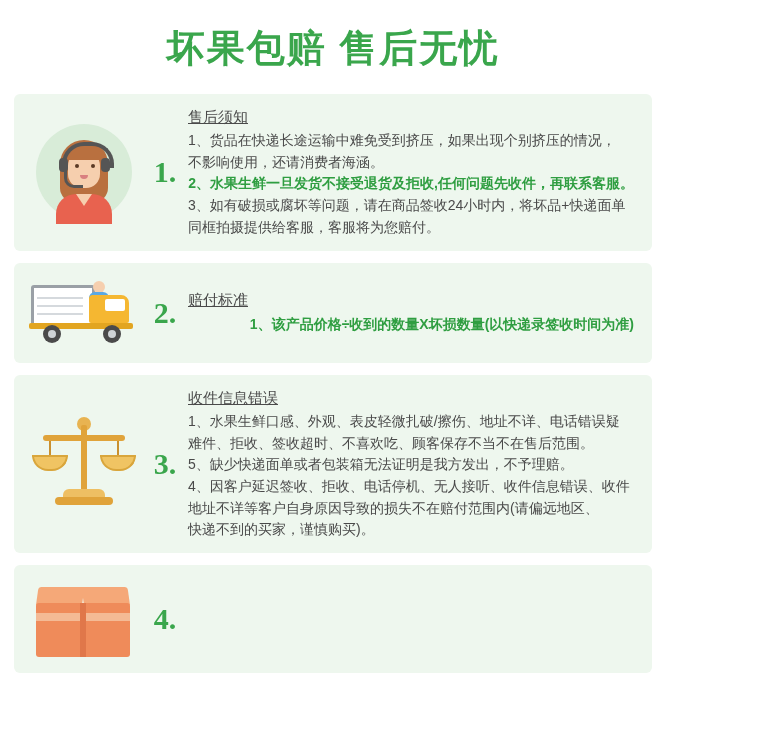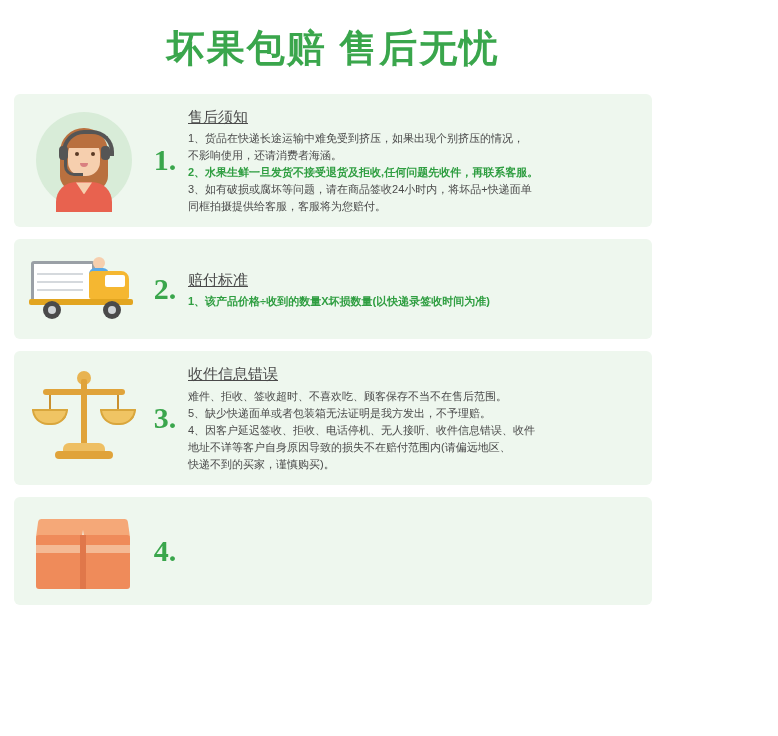--- a/index.html
+++ b/index.html
@@ -72,26 +72,27 @@
   }
   .heading {
     color: #4a4a4a;
     font-size: 15px;
     line-height: 1.5;
     margin-bottom: 2px;
     text-decoration: underline;
   }
   .line {
     color: #4a4a4a;
-    font-size: 11px;
+    font-size: 14px;
     line-height: 1.55;
   }
   .line.green {
     color: #2f9e41;
     font-weight: bold;
+    text-align: right;
   }
 
   
   .ic1 { width: 96px; height: 96px; position: relative; }
   .ic1 .circle {
     position: absolute; left: 0; top: 0;
     width: 96px; height: 96px; border-radius: 50%;
     background: #d8ecd8;
   }
   .ic1 .hairback {
@@ -327,20 +328,21 @@
         <div class="pan r"></div>
         <div class="base2"></div>
         <div class="base"></div>
       </div>
     </div>
     <div class="num-col">
       <span class="num">3.</span>
     </div>
     <div class="text-col">
       <div class="heading">收件信息错误</div>
+      <div class="line">1、水果生鲜口感、外观、表皮轻微扎破/擦伤、地址不详、电话错误疑</div>
       <div class="line">难件、拒收、签收超时、不喜欢吃、顾客保存不当不在售后范围。</div>
       <div class="line">5、缺少快递面单或者包装箱无法证明是我方发出，不予理赔。</div>
       <div class="line">4、因客户延迟签收、拒收、电话停机、无人接听、收件信息错误、收件</div>
       <div class="line">地址不详等客户自身原因导致的损失不在赔付范围内(请偏远地区、</div>
       <div class="line">快递不到的买家，谨慎购买)。</div>
     </div>
   </div>
 
   <div class="block">
     <div class="icon-col">

